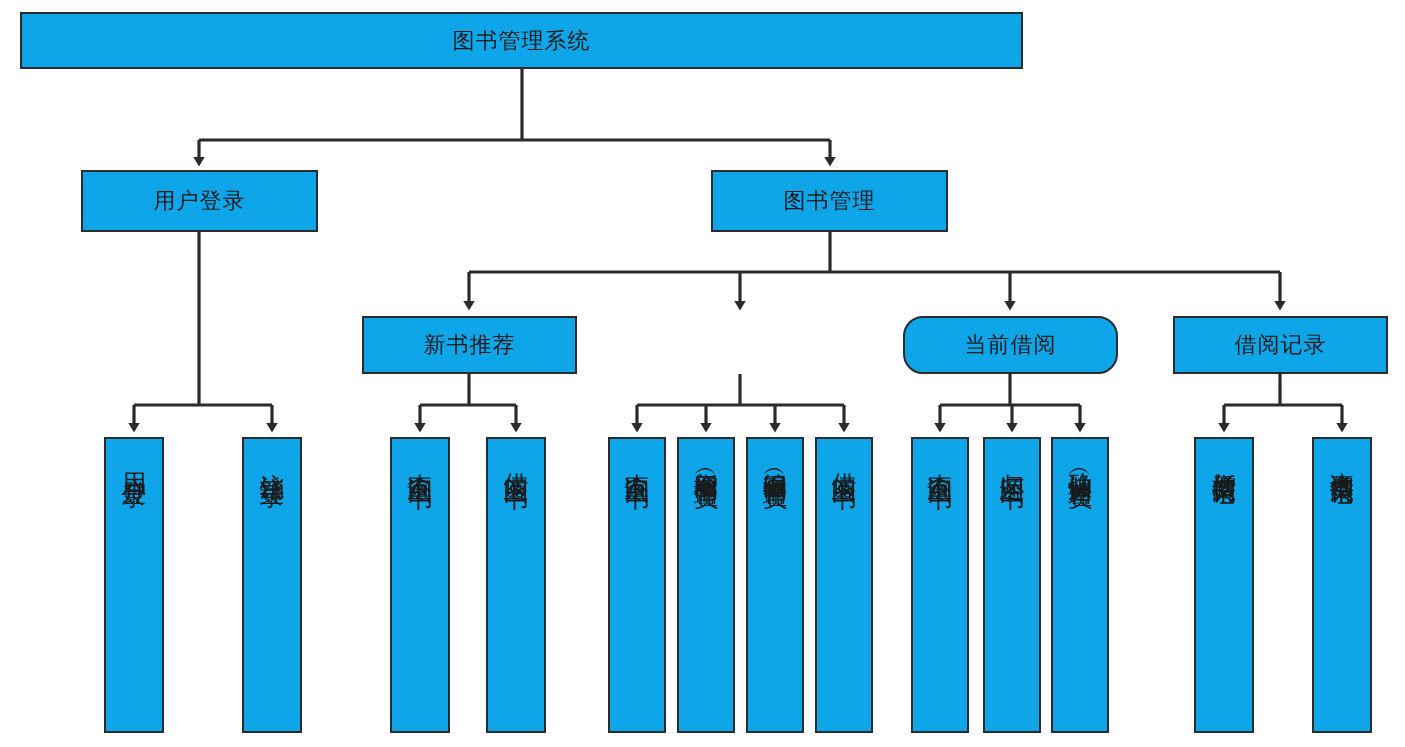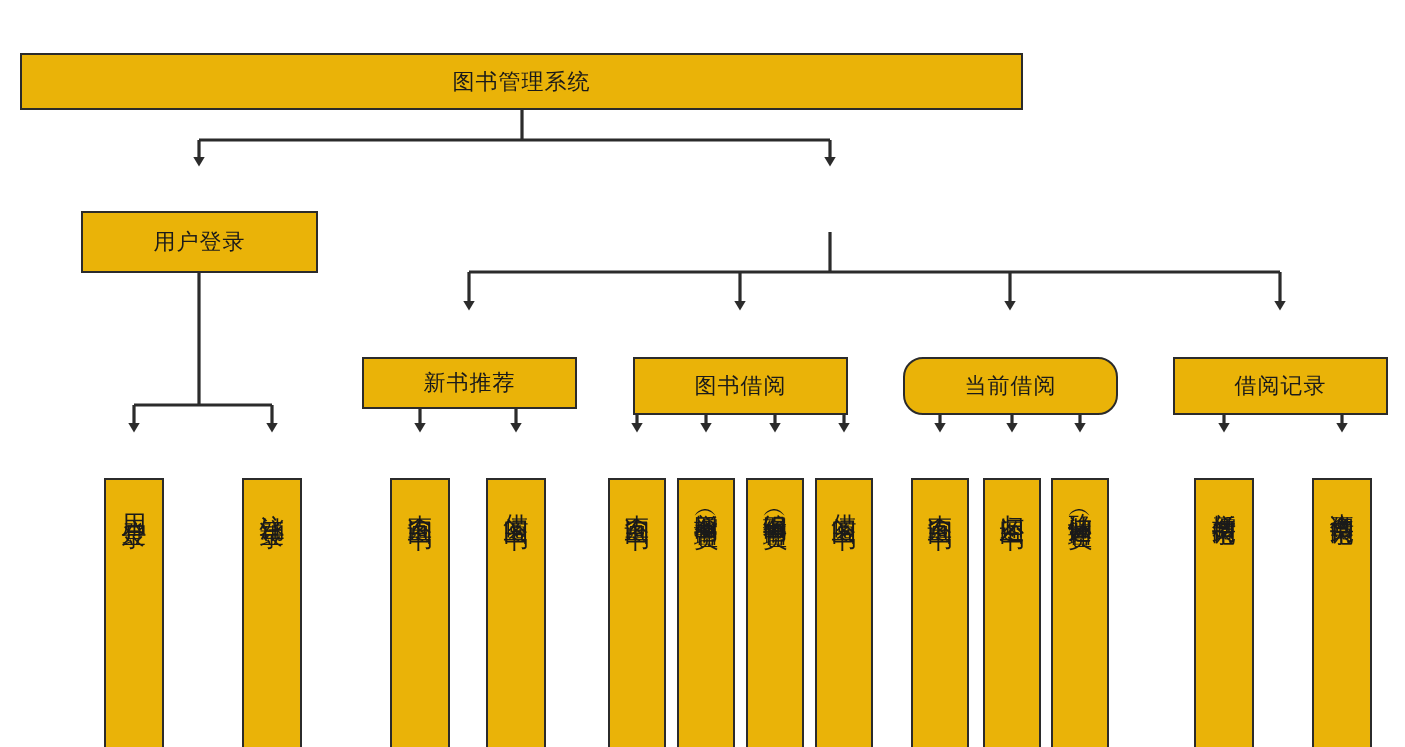--- a/index.html
+++ b/index.html
@@ -21,26 +21,25 @@
     position: absolute;
     left: 0;
     top: 0;
     width: 1405px;
     height: 747px;
   }
   .node {
     position: absolute;
     box-sizing: border-box;
     border: 2px solid #2b2b2b;
-    background: #eab308;
+    background: #0ea5e9;
     display: flex;
     align-items: center;
     justify-content: center;
     color: #1a1a1a;
-    margin-top: 41px;
   }
   .node .label {
     display: block;
     text-align: center;
     line-height: 1.05;
   }
   .node.horizontal .label {
     font-size: 22px;
     letter-spacing: 1px;
     white-space: nowrap;
@@ -130,26 +129,26 @@
     </g>
   </svg>
 
   <div class="node horizontal" style="left:20px; top:12px; width:1003px; height:57px;">
     <span class="label">图书管理系统</span>
   </div>
 
   <div class="node horizontal" style="left:81px; top:170px; width:237px; height:62px;">
     <span class="label">用户登录</span>
   </div>
+  <div class="node horizontal" style="left:711px; top:170px; width:237px; height:62px;">
+    <span class="label">图书管理</span>
+  </div>
 
-  <div class="node horizontal" style="left:362px; top:316px; width:215px; height:52px;">
+  <div class="node horizontal" style="left:362px; top:316px; width:215px; height:58px;">
     <span class="label">新书推荐</span>
-  </div>
-  <div class="node horizontal" style="left:633px; top:316px; width:215px; height:58px;">
-    <span class="label">图书借阅</span>
   </div>
   <div class="node horizontal" style="left:903px; top:316px; width:215px; height:58px;border-radius:20px;">
     <span class="label">当前借阅</span>
   </div>
   <div class="node horizontal" style="left:1173px; top:316px; width:215px; height:58px;">
     <span class="label">借阅记录</span>
   </div>
 
   <div class="node vertical" style="left:104px; top:437px; width:60px; height:296px;">
     <span class="label">用户登录</span>

